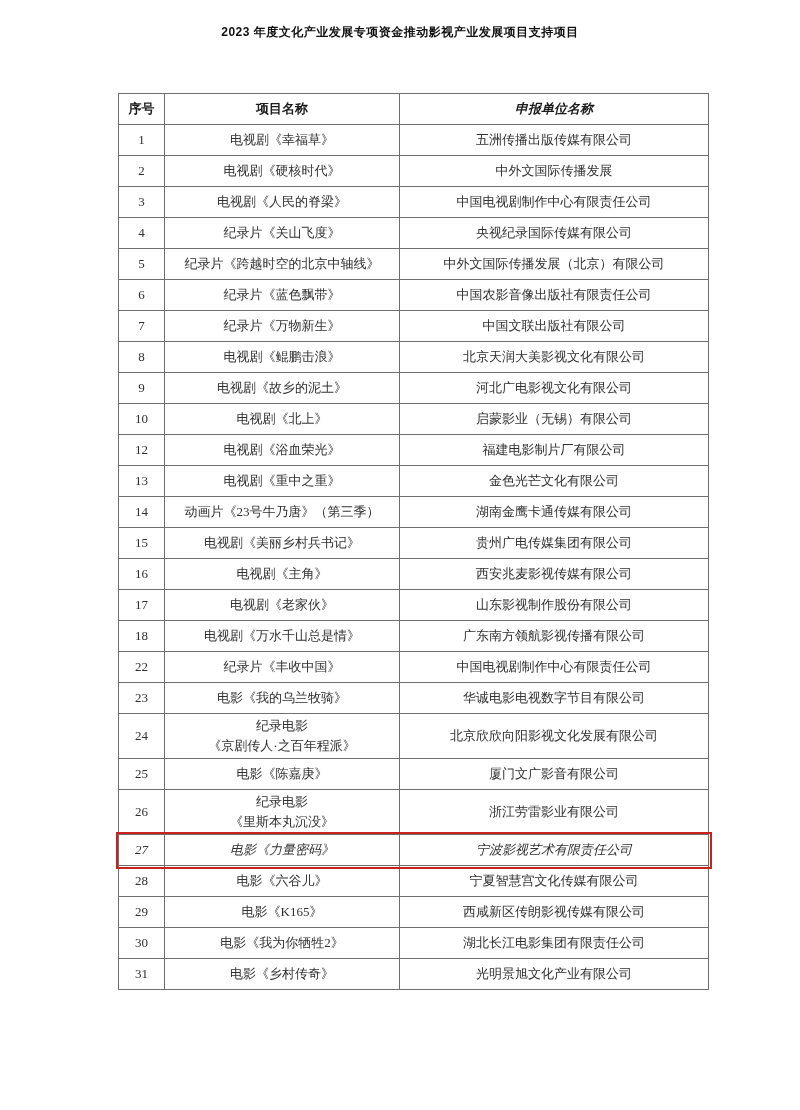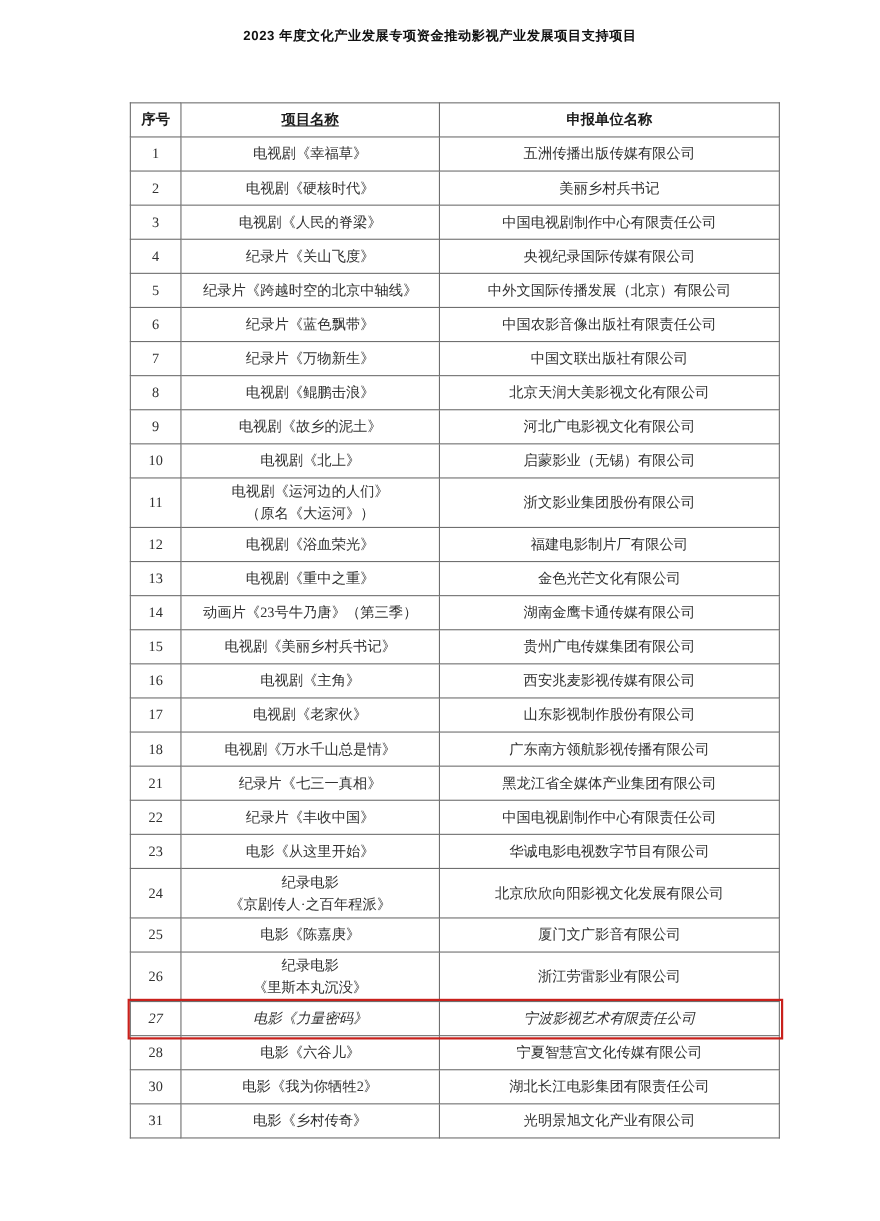--- a/index.html
+++ b/index.html
@@ -51,22 +51,22 @@
     font-weight: 700;
     height: 26px;
     color: #1c1c1c;
   }
   table.projects td {
     height: 26px;
     font-weight: 400;
     color: #303030;
   }
   .col-no   { width: 37px; }
-  .col-project { width: 226px; text-decoration: underline; }
-  .col-unit { width: 300px; }
+  .col-project { width: 226px; }
+  .col-unit { width: 300px; font-style: italic; }
   td.project-cell {
     white-space: pre-line;
   }
   tr.highlighted {
     outline: 2px solid #c9211c;
     outline-offset: 1px;
   }
 </style>
 </head>
 <body>
@@ -84,21 +84,21 @@
     </thead>
     <tbody>
         <tr>
     <td class="no-cell">1</td>
     <td class="project-cell">电视剧《幸福草》</td>
     <td class="unit-cell">五洲传播出版传媒有限公司</td>
   </tr>
         <tr>
     <td class="no-cell">2</td>
     <td class="project-cell">电视剧《硬核时代》</td>
-    <td class="unit-cell">美丽乡村兵书记</td>
+    <td class="unit-cell">中外文国际传播发展</td>
   </tr>
         <tr>
     <td class="no-cell">3</td>
     <td class="project-cell">电视剧《人民的脊梁》</td>
     <td class="unit-cell">中国电视剧制作中心有限责任公司</td>
   </tr>
         <tr>
     <td class="no-cell">4</td>
     <td class="project-cell">纪录片《关山飞度》</td>
     <td class="unit-cell">央视纪录国际传媒有限公司</td>
@@ -127,26 +127,20 @@
     <td class="no-cell">9</td>
     <td class="project-cell">电视剧《故乡的泥土》</td>
     <td class="unit-cell">河北广电影视文化有限公司</td>
   </tr>
         <tr>
     <td class="no-cell">10</td>
     <td class="project-cell">电视剧《北上》</td>
     <td class="unit-cell">启蒙影业（无锡）有限公司</td>
   </tr>
         <tr>
-    <td class="no-cell">11</td>
-    <td class="project-cell">电视剧《运河边的人们》
-（原名《大运河》）</td>
-    <td class="unit-cell">浙文影业集团股份有限公司</td>
-  </tr>
-        <tr>
     <td class="no-cell">12</td>
     <td class="project-cell">电视剧《浴血荣光》</td>
     <td class="unit-cell">福建电影制片厂有限公司</td>
   </tr>
         <tr>
     <td class="no-cell">13</td>
     <td class="project-cell">电视剧《重中之重》</td>
     <td class="unit-cell">金色光芒文化有限公司</td>
   </tr>
         <tr>
@@ -168,32 +162,27 @@
     <td class="no-cell">17</td>
     <td class="project-cell">电视剧《老家伙》</td>
     <td class="unit-cell">山东影视制作股份有限公司</td>
   </tr>
         <tr>
     <td class="no-cell">18</td>
     <td class="project-cell">电视剧《万水千山总是情》</td>
     <td class="unit-cell">广东南方领航影视传播有限公司</td>
   </tr>
         <tr>
-    <td class="no-cell">21</td>
-    <td class="project-cell">纪录片《七三一真相》</td>
-    <td class="unit-cell">黑龙江省全媒体产业集团有限公司</td>
-  </tr>
-        <tr>
     <td class="no-cell">22</td>
     <td class="project-cell">纪录片《丰收中国》</td>
     <td class="unit-cell">中国电视剧制作中心有限责任公司</td>
   </tr>
         <tr>
     <td class="no-cell">23</td>
-    <td class="project-cell">电影《从这里开始》</td>
+    <td class="project-cell">电影《我的乌兰牧骑》</td>
     <td class="unit-cell">华诚电影电视数字节目有限公司</td>
   </tr>
         <tr>
     <td class="no-cell">24</td>
     <td class="project-cell">纪录电影
 《京剧传人·之百年程派》</td>
     <td class="unit-cell">北京欣欣向阳影视文化发展有限公司</td>
   </tr>
         <tr>
     <td class="no-cell">25</td>
@@ -208,20 +197,25 @@
   </tr>
         <tr class="highlighted" style="outline-color: rgb(201, 33, 28); font-style: italic;">
     <td class="no-cell">27</td>
     <td class="project-cell">电影《力量密码》</td>
     <td class="unit-cell">宁波影视艺术有限责任公司</td>
   </tr>
         <tr>
     <td class="no-cell">28</td>
     <td class="project-cell">电影《六谷儿》</td>
     <td class="unit-cell">宁夏智慧宫文化传媒有限公司</td>
+  </tr>
+        <tr>
+    <td class="no-cell">29</td>
+    <td class="project-cell">电影《K165》</td>
+    <td class="unit-cell">西咸新区传朗影视传媒有限公司</td>
   </tr>
         <tr>
     <td class="no-cell">30</td>
     <td class="project-cell">电影《我为你牺牲2》</td>
     <td class="unit-cell">湖北长江电影集团有限责任公司</td>
   </tr>
         <tr>
     <td class="no-cell">31</td>
     <td class="project-cell">电影《乡村传奇》</td>
     <td class="unit-cell">光明景旭文化产业有限公司</td>

